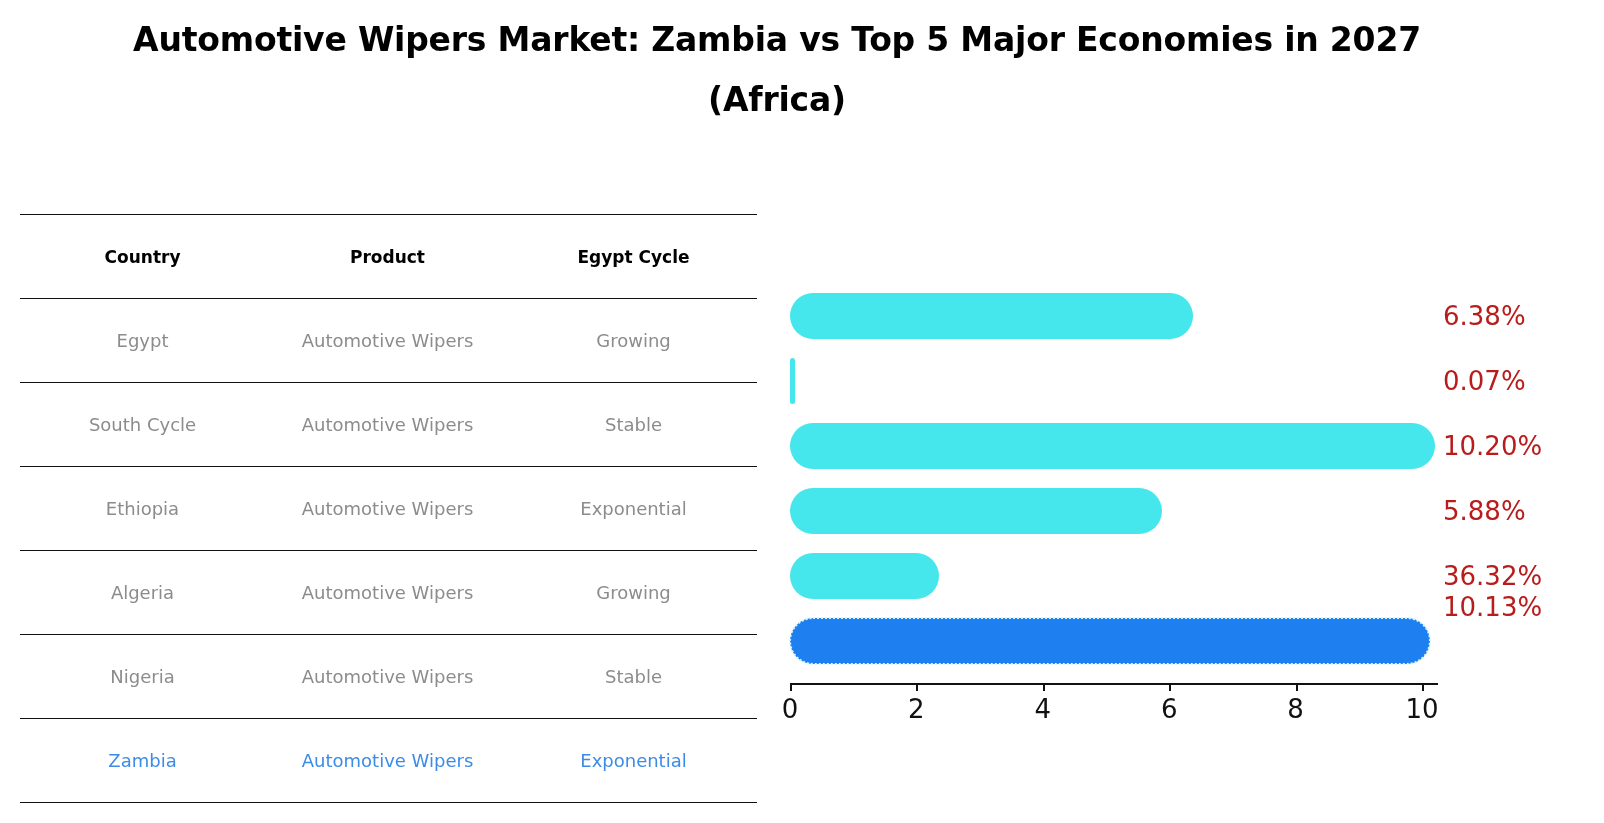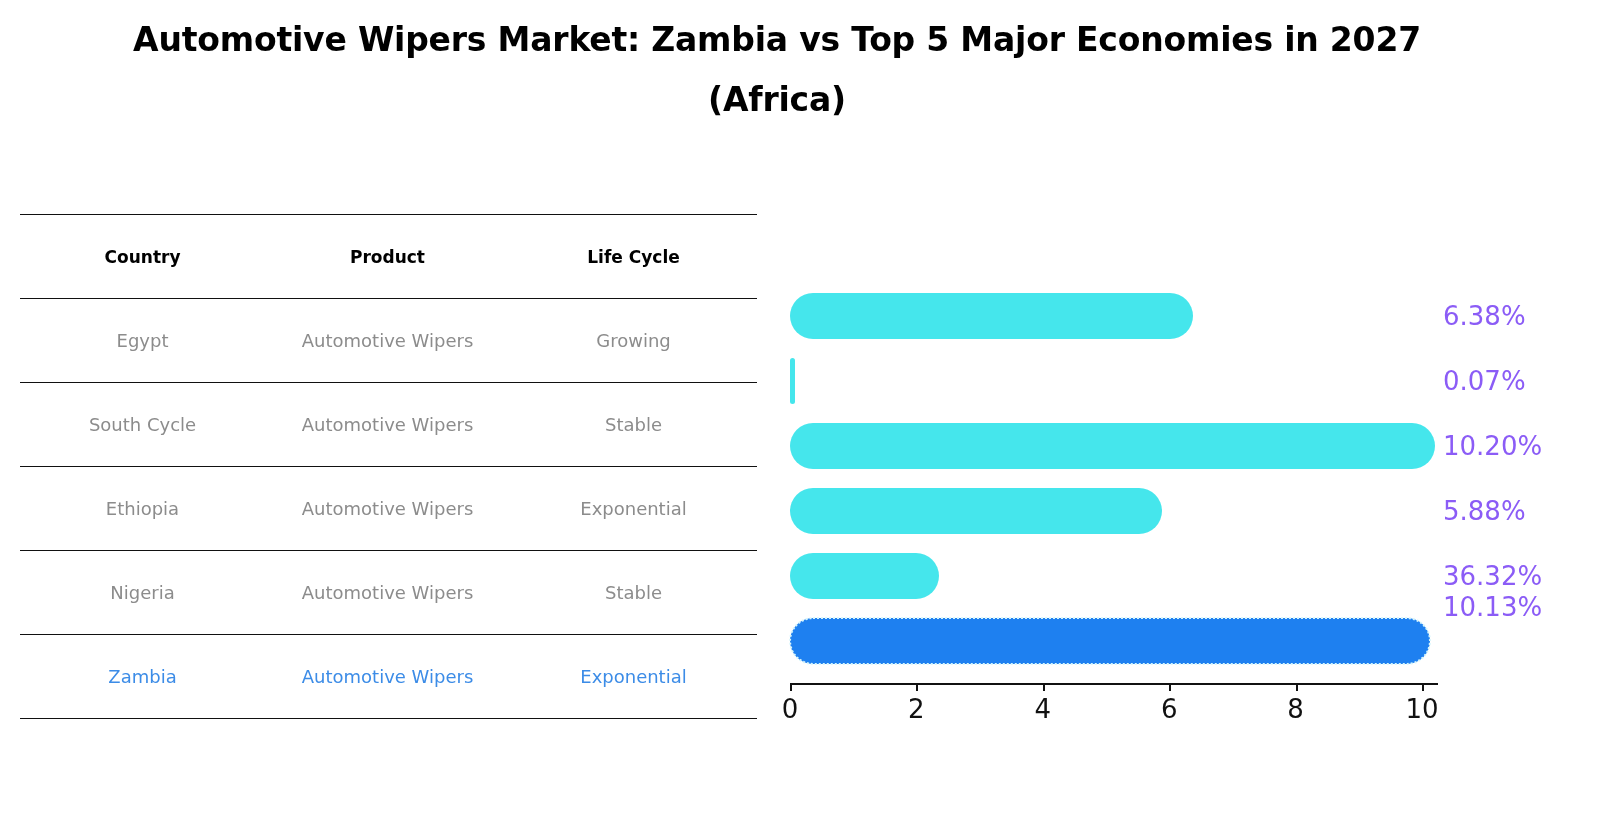--- a/index.html
+++ b/index.html
@@ -94,21 +94,21 @@
   }
   .bar.zambia {
     background: #1E80F0;
     outline: 2px dotted #d8f6fb;
     outline-offset: -1px;
   }
   .bar-value {
     position: absolute;
     left: 1443px;
     font-size: 26px;
-    color: #8b5cf6;
+    color: #b91c1c;
     white-space: nowrap;
     line-height: 46px;
     height: 46px;
   }
 
   
   #x-axis-line {
     position: absolute;
     left: 790px;
     top: 683px;
@@ -143,38 +143,43 @@
   <table class="market-table">
     <colgroup>
       <col class="c-country">
         <col class="c-product">
         <col class="c-lifecycle">
     </colgroup>
     <thead>
       <tr>
         <th>Country</th>
         <th>Product</th>
-        <th>Life Cycle</th>
+        <th>Egypt Cycle</th>
       </tr>
     </thead>
     <tbody id="table-body">
         <tr>
           <td>Egypt</td>
           <td>Automotive Wipers</td>
           <td>Growing</td>
         </tr>
         <tr>
           <td>South Cycle</td>
           <td>Automotive Wipers</td>
           <td>Stable</td>
         </tr>
         <tr>
           <td>Ethiopia</td>
           <td>Automotive Wipers</td>
           <td>Exponential</td>
+        </tr>
+        <tr>
+          <td>Algeria</td>
+          <td>Automotive Wipers</td>
+          <td>Growing</td>
         </tr>
         <tr>
           <td>Nigeria</td>
           <td>Automotive Wipers</td>
           <td>Stable</td>
         </tr>
         <tr class="highlight-row">
           <td>Zambia</td>
           <td>Automotive Wipers</td>
           <td>Exponential</td>

